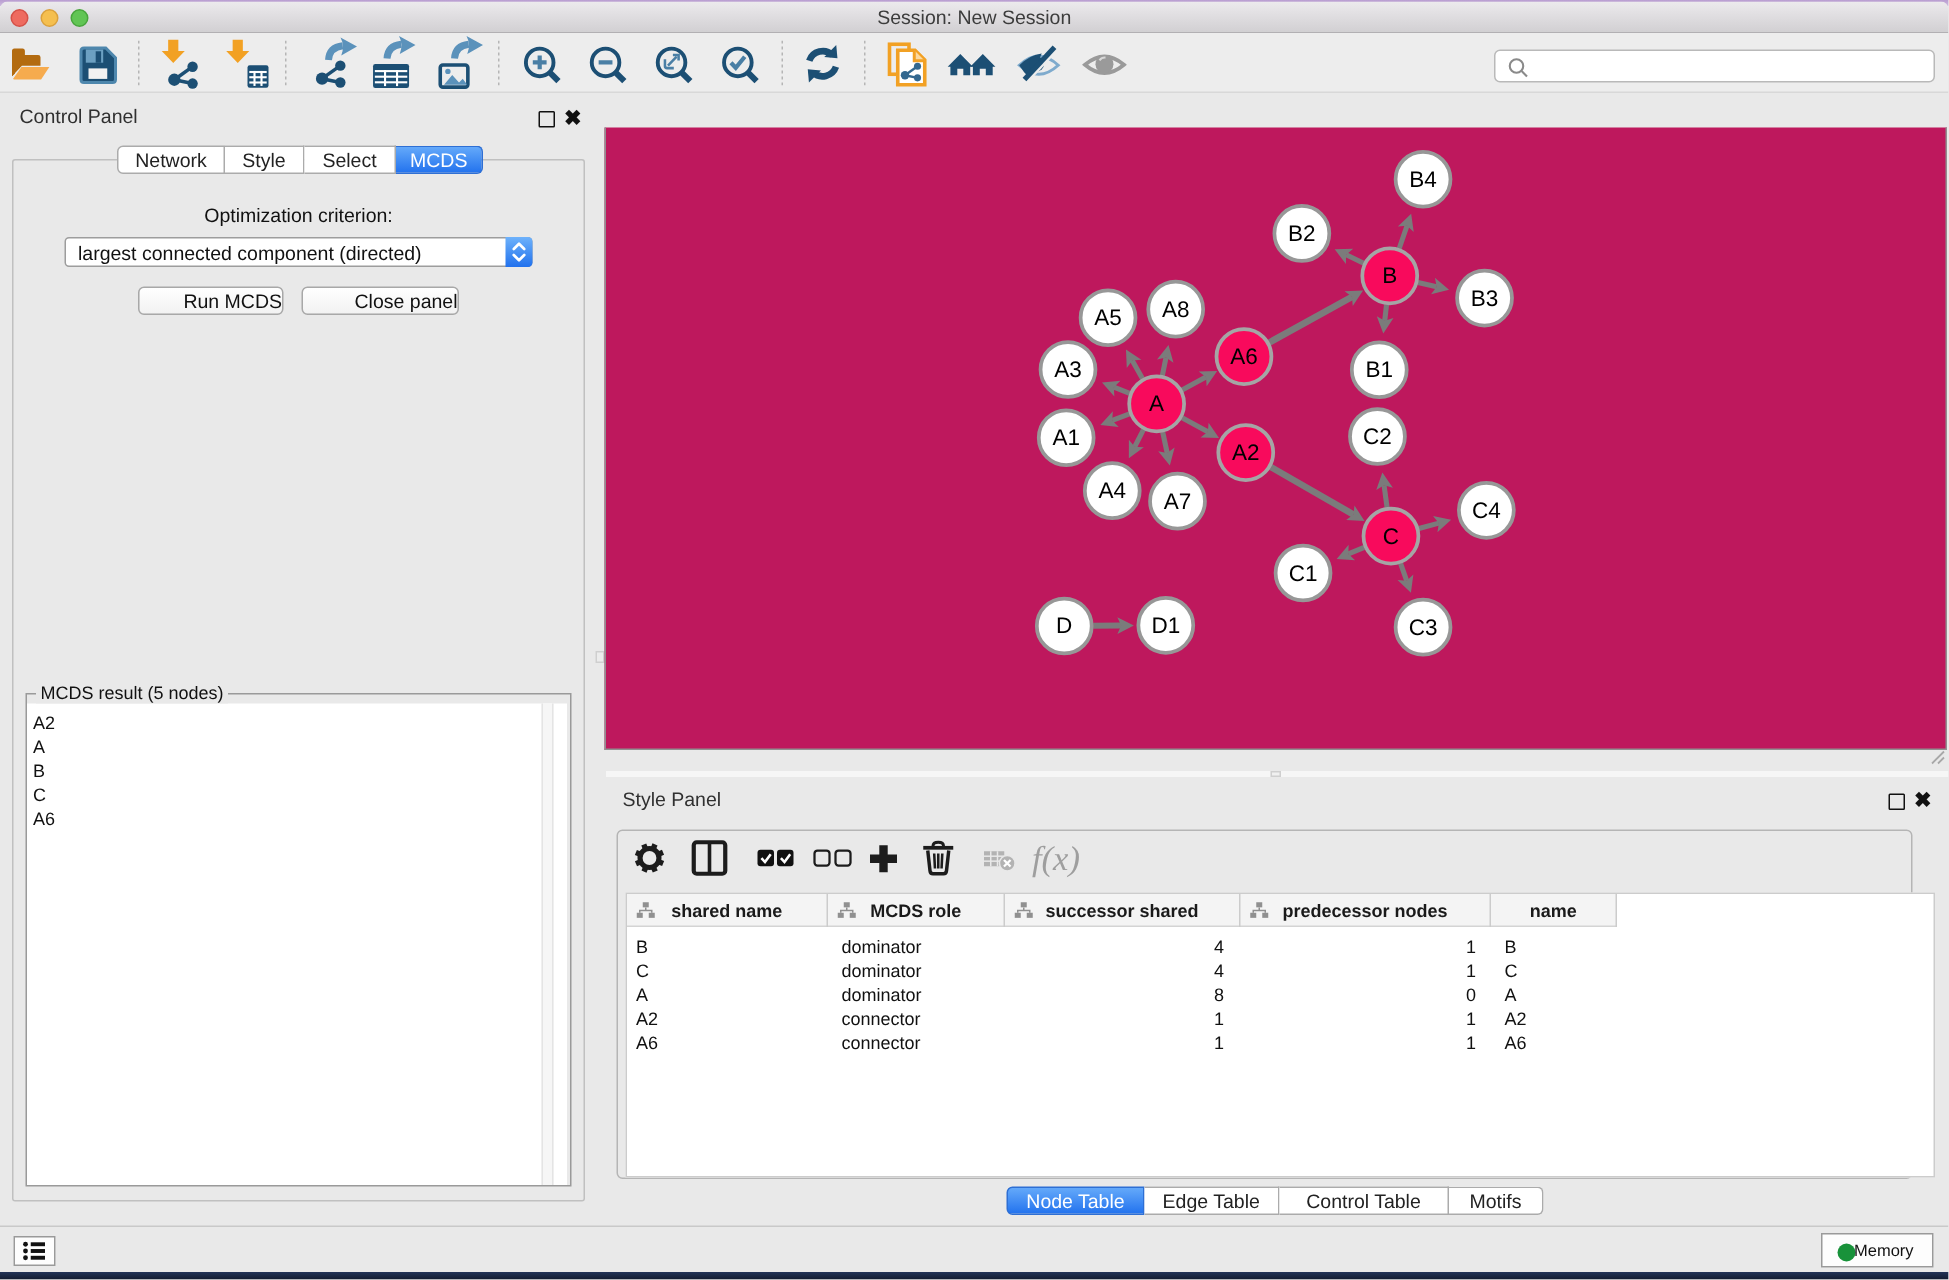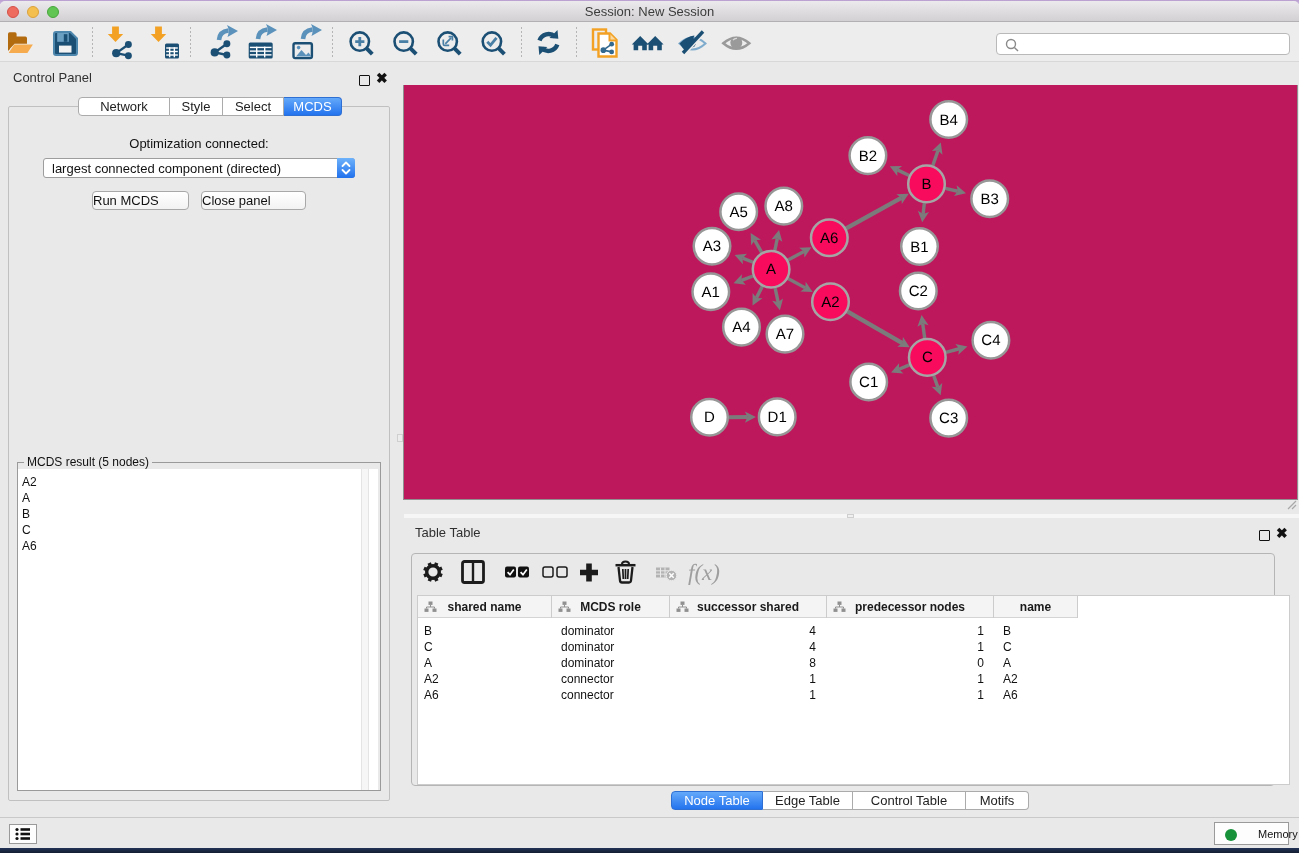--- a/index.html
+++ b/index.html
@@ -39,21 +39,21 @@
 .tab.first { border-left:1px solid #ababab; border-radius:4px 0 0 4px; }
 .tab.last { border-radius:0 4px 4px 0; }
 .tab.sel { background:linear-gradient(#64a9fa,#2373ee); color:#fff; border-color:#2e6fd4; }
 
 #opt-label { left:8px; top:136px; width:382px; text-align:center; font-size:13px; color:#111; }
 #dropdown { left:43px; top:158px; width:312px; height:20px; background:#fff; border:1px solid #9d9d9d; border-radius:3px; }
 #dropdown .txt { position:absolute; left:8px; top:2px; font-size:13px; color:#111; }
 #spinner { position:absolute; right:-1px; top:-1px; width:18px; height:20px; border-radius:0 3px 3px 0;
   background:linear-gradient(#6eb2fb,#2171ed); }
 .btn { height:19px; line-height:17px; background:linear-gradient(#ffffff,#f2f2f2); border:1px solid #a8a8a8; border-radius:4px;
-  font-size:13px; color:#111; text-align:left; }
+  font-size:13px; color:#111; text-align:right; }
 #btn-run { left:92px; top:191px; width:97px; }
 #btn-close { left:201px; top:191px; width:105px; }
 
 #mcds-group { left:17px; top:462px; width:364px; height:329px; border:1px solid #9a9a9a; }
 #mcds-label { left:24px; top:455px; background:#e9e9e9; padding:0 3px; font-size:12px; color:#111; z-index:3; }
 #mcds-list { left:18px; top:469px; width:360px; height:321px; background:#fff; }
 #mcds-list .item { position:absolute; left:4px; font-size:12px; color:#111; }
 #mcds-scroll { position:absolute; left:343px; top:0px; width:8px; height:321px; background:#f6f6f6; border-left:1px solid #e4e4e4; border-right:1px solid #e4e4e4; }
 
 
@@ -82,21 +82,21 @@
 
 
 #tbl-tabs { left:671px; top:791px;justify-content:flex-end; }
 
 
 #statusbar { left:0; top:817px; width:1299px; height:31px; background:#e9e9e9; border-top:1px solid #c9c9c9; }
 #st-listbtn { left:9px; top:824px; width:28px; height:20px; background:#fdfdfd; border:1px solid #9a9a9a; }
 #memorybtn { left:1214px; top:822px; width:75px; height:23px; background:#fdfdfd; border:1px solid #9a9a9a;
   font-size:11px; color:#111; }
 #memorybtn .dot { position:absolute; left:10px; top:5.5px; width:12px; height:12px; border-radius:50%; background:#18923a; }
-#memorybtn .t { position:absolute; left:43px; top:5px; }
+#memorybtn .t { position:absolute; left:21px; top:5px; }
 #bottomstrip { left:0; top:848px; width:1299px; height:5px; background:linear-gradient(#233458,#131c30); }
 </style>
 </head>
 <body>
 <div id="deskTop" class="abs"></div>
 <div id="titlebar" class="abs">
   <div class="title">Session: New Session</div>
   <div id="tl-r" class="abs tl"></div>
     <div id="tl-y" class="abs tl"></div>
     <div id="tl-g" class="abs tl"></div>
@@ -193,26 +193,26 @@
       <line x1="11.4" y1="12.4" x2="15" y2="16" stroke="#8a8a8a" stroke-width="1.4"></line>
     </svg>
   </div>
 </div>
 
 <div id="cp-title" class="abs">Control Panel</div>
 <div class="abs winbtns" style="left:359px"><span class="sqbtn"></span></div>
 <div class="abs winbtns xbtn" style="left:376px;top:70px">✖</div>
 <div id="cp-box" class="abs"></div>
 <div class="abs tabrow" style="left:78px;top:97px">
-  <div class="tab first" style="width:92px">Network</div>
+  <div class="tab first" style="width:72px">Network</div>
     <div class="tab" style="width:53px">Style</div>
     <div class="tab" style="width:61px">Select</div>
     <div class="tab sel last" style="width:58px">MCDS</div>
 </div>
-<div id="opt-label" class="abs">Optimization connected:</div>
+<div id="opt-label" class="abs">Optimization criterion:</div>
 <div id="dropdown" class="abs">
   <div class="txt">largest connected component (directed)</div>
   <div id="spinner">
     <svg width="18" height="20">
       <path d="M5.5 8 L9 4.5 L12.5 8" fill="none" stroke="#fff" stroke-width="1.8" stroke-linecap="round" stroke-linejoin="round"></path>
       <path d="M5.5 12 L9 15.5 L12.5 12" fill="none" stroke="#fff" stroke-width="1.8" stroke-linecap="round" stroke-linejoin="round"></path>
     </svg>
   </div>
 </div>
 <div id="btn-run" class="abs btn">Run MCDS</div>
@@ -314,21 +314,21 @@
         <circle cx="544.7" cy="333.1" r="18.3" fill="#ffffff" stroke="#979797" stroke-width="2.5"></circle>
         <text x="544.7" y="338.1" text-anchor="middle" font-size="15" fill="#000">C3</text>
         <circle cx="305.5" cy="332.3" r="18.3" fill="#ffffff" stroke="#979797" stroke-width="2.5"></circle>
         <text x="305.5" y="337.3" text-anchor="middle" font-size="15" fill="#000">D</text>
         <circle cx="373.2" cy="331.9" r="18.3" fill="#ffffff" stroke="#979797" stroke-width="2.5"></circle>
         <text x="373.2" y="336.9" text-anchor="middle" font-size="15" fill="#000">D1</text>
       </svg>
   </div>
 </div>
 
-<div id="tp-title" class="abs">Table Table</div>
+<div id="tp-title" class="abs">Style Panel</div>
 <div class="abs winbtns" style="left:1259px;top:527px"><span class="sqbtn"></span></div>
 <div class="abs winbtns xbtn" style="left:1276px;top:525px">✖</div>
 <div id="tp-box" class="abs">
   <svg id="tpicons" class="abs" style="left:0;top:0" width="878" height="40">
       <circle cx="21" cy="18" r="6.3" fill="none" stroke="#1c1c1c" stroke-width="3.4"></circle>
       <rect x="-1.8" y="-9.8" width="3.6" height="4.2" fill="#1c1c1c" transform="translate(21,18) rotate(22)"></rect>
       <rect x="-1.8" y="-9.8" width="3.6" height="4.2" fill="#1c1c1c" transform="translate(21,18) rotate(67)"></rect>
       <rect x="-1.8" y="-9.8" width="3.6" height="4.2" fill="#1c1c1c" transform="translate(21,18) rotate(112)"></rect>
       <rect x="-1.8" y="-9.8" width="3.6" height="4.2" fill="#1c1c1c" transform="translate(21,18) rotate(157)"></rect>
       <rect x="-1.8" y="-9.8" width="3.6" height="4.2" fill="#1c1c1c" transform="translate(21,18) rotate(202)"></rect>

